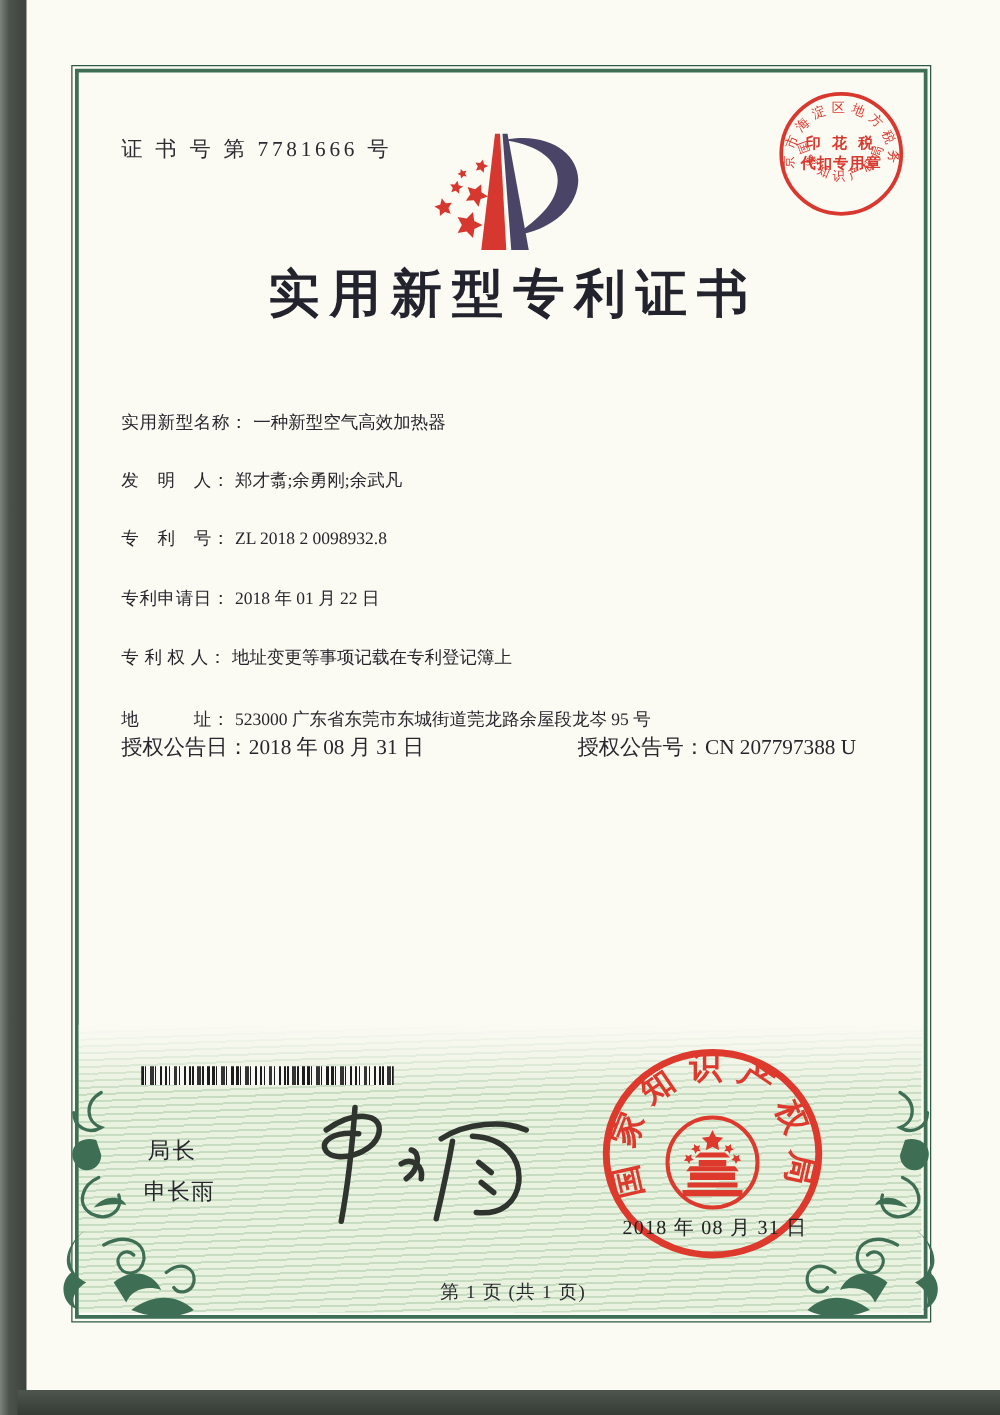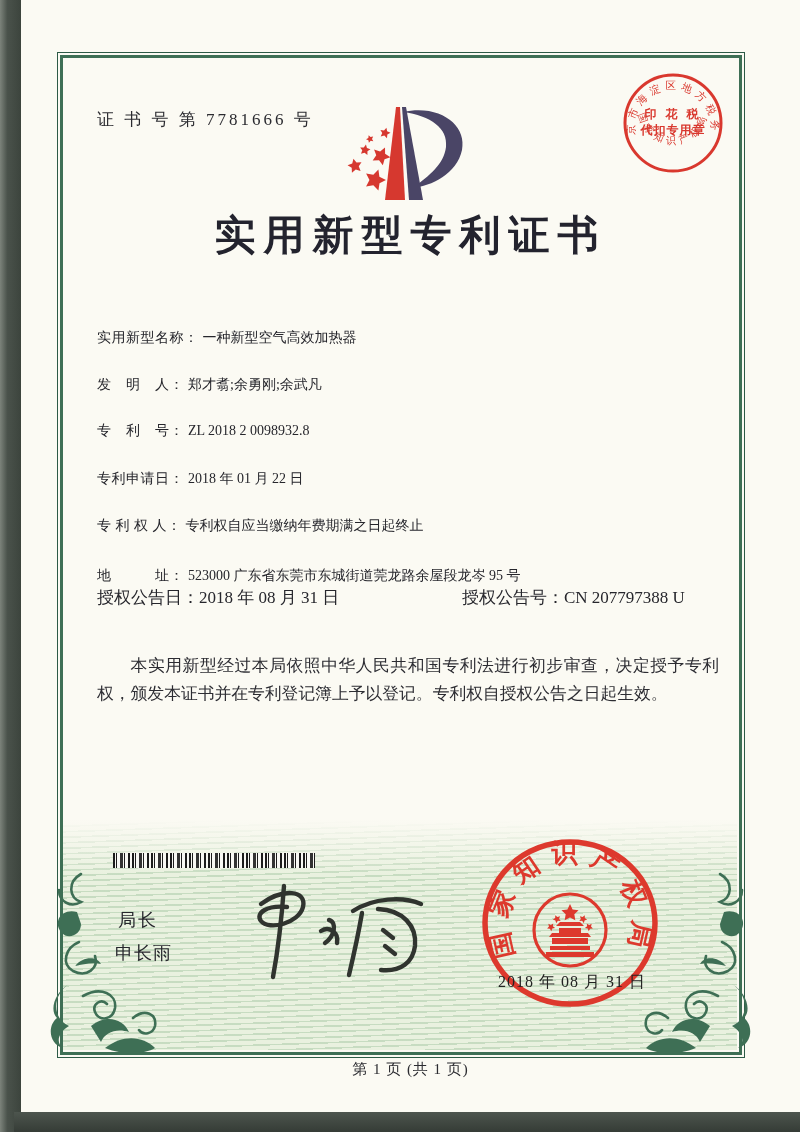--- a/index.html
+++ b/index.html
@@ -57,21 +57,21 @@
       #1c1c1c 15px 17px,#f8f8f4 17px 19px);}
 
   .signer-title{position:absolute;left:97px;top:908px;font-size:18px;color:#26262c;letter-spacing:2px;}
   .signer-name{position:absolute;left:94px;top:941px;font-size:18px;color:#26262c;letter-spacing:1px;}
   .signature{position:absolute;left:210px;top:880px;width:196px;height:102px;}
 
   .seal{position:absolute;left:457px;top:838px;width:184px;height:174px;}
   .seal-date{position:absolute;left:477px;top:972px;font-size:16px;color:#222;letter-spacing:1px;white-space:nowrap;}
 
   .footer{position:absolute;left:0;top:1024px;width:779px;text-align:center;
-    font-size:15px;color:#2b2b30;letter-spacing:1px;margin-top:36px;}
+    font-size:15px;color:#2b2b30;letter-spacing:1px;}
 
   svg text{font-family:"Liberation Serif","DejaVu Serif",serif;}
 </style>
 </head>
 <body>
 
 <div class="stage">
   <div class="paper">
 
     <div class="frame"></div>
@@ -151,33 +151,32 @@
     <div class="row r2">
       <span class="lab">发　明　人：</span><span class="val">郑才翥;余勇刚;余武凡</span>
     </div>
     <div class="row r3">
       <span class="lab">专　利　号：</span><span class="val">ZL 2018 2 0098932.8</span>
     </div>
     <div class="row r4">
       <span class="lab">专利申请日：</span><span class="val">2018 年 01 月 22 日</span>
     </div>
     <div class="row r5">
-      <span class="lab">专 利 权 人：</span><span class="val">专利权自应当缴纳年费期满之日起终止</span>
+      <span class="lab">专 利 权 人：</span><span class="val">地址变更等事项记载在专利登记簿上</span>
     </div>
     <div class="row r6">
       <span class="lab">地　　　址：</span><span class="val">523000 广东省东莞市东城街道莞龙路余屋段龙岑 95 号</span>
     </div>
 
     <div class="grant">
       <span>授权公告日：</span><span>2018 年 08 月 31 日</span>
       <span class="gright"><span>授权公告号：</span><span>CN 207797388 U</span></span>
     </div>
 
     <div class="body-text">
-      <p>本实用新型经过本局依照中华人民共和国专利法进行初步审查，决定授予专利权，颁发本证书并在专利登记簿上予以登记。专利权自授权公告之日起生效。</p>
     </div>
 
     <div class="barcode"></div>
 
     <div class="signer-title">局长</div>
     <div class="signer-name">申长雨</div>
 
     <svg class="signature" viewBox="0 0 196 102">
       <g stroke="#30342f" stroke-width="4.4" fill="none" stroke-linecap="round">
         <path d="M30,24 C52,8 76,10 72,27 C68,43 38,51 30,41 C24,33 36,25 56,27"></path>

